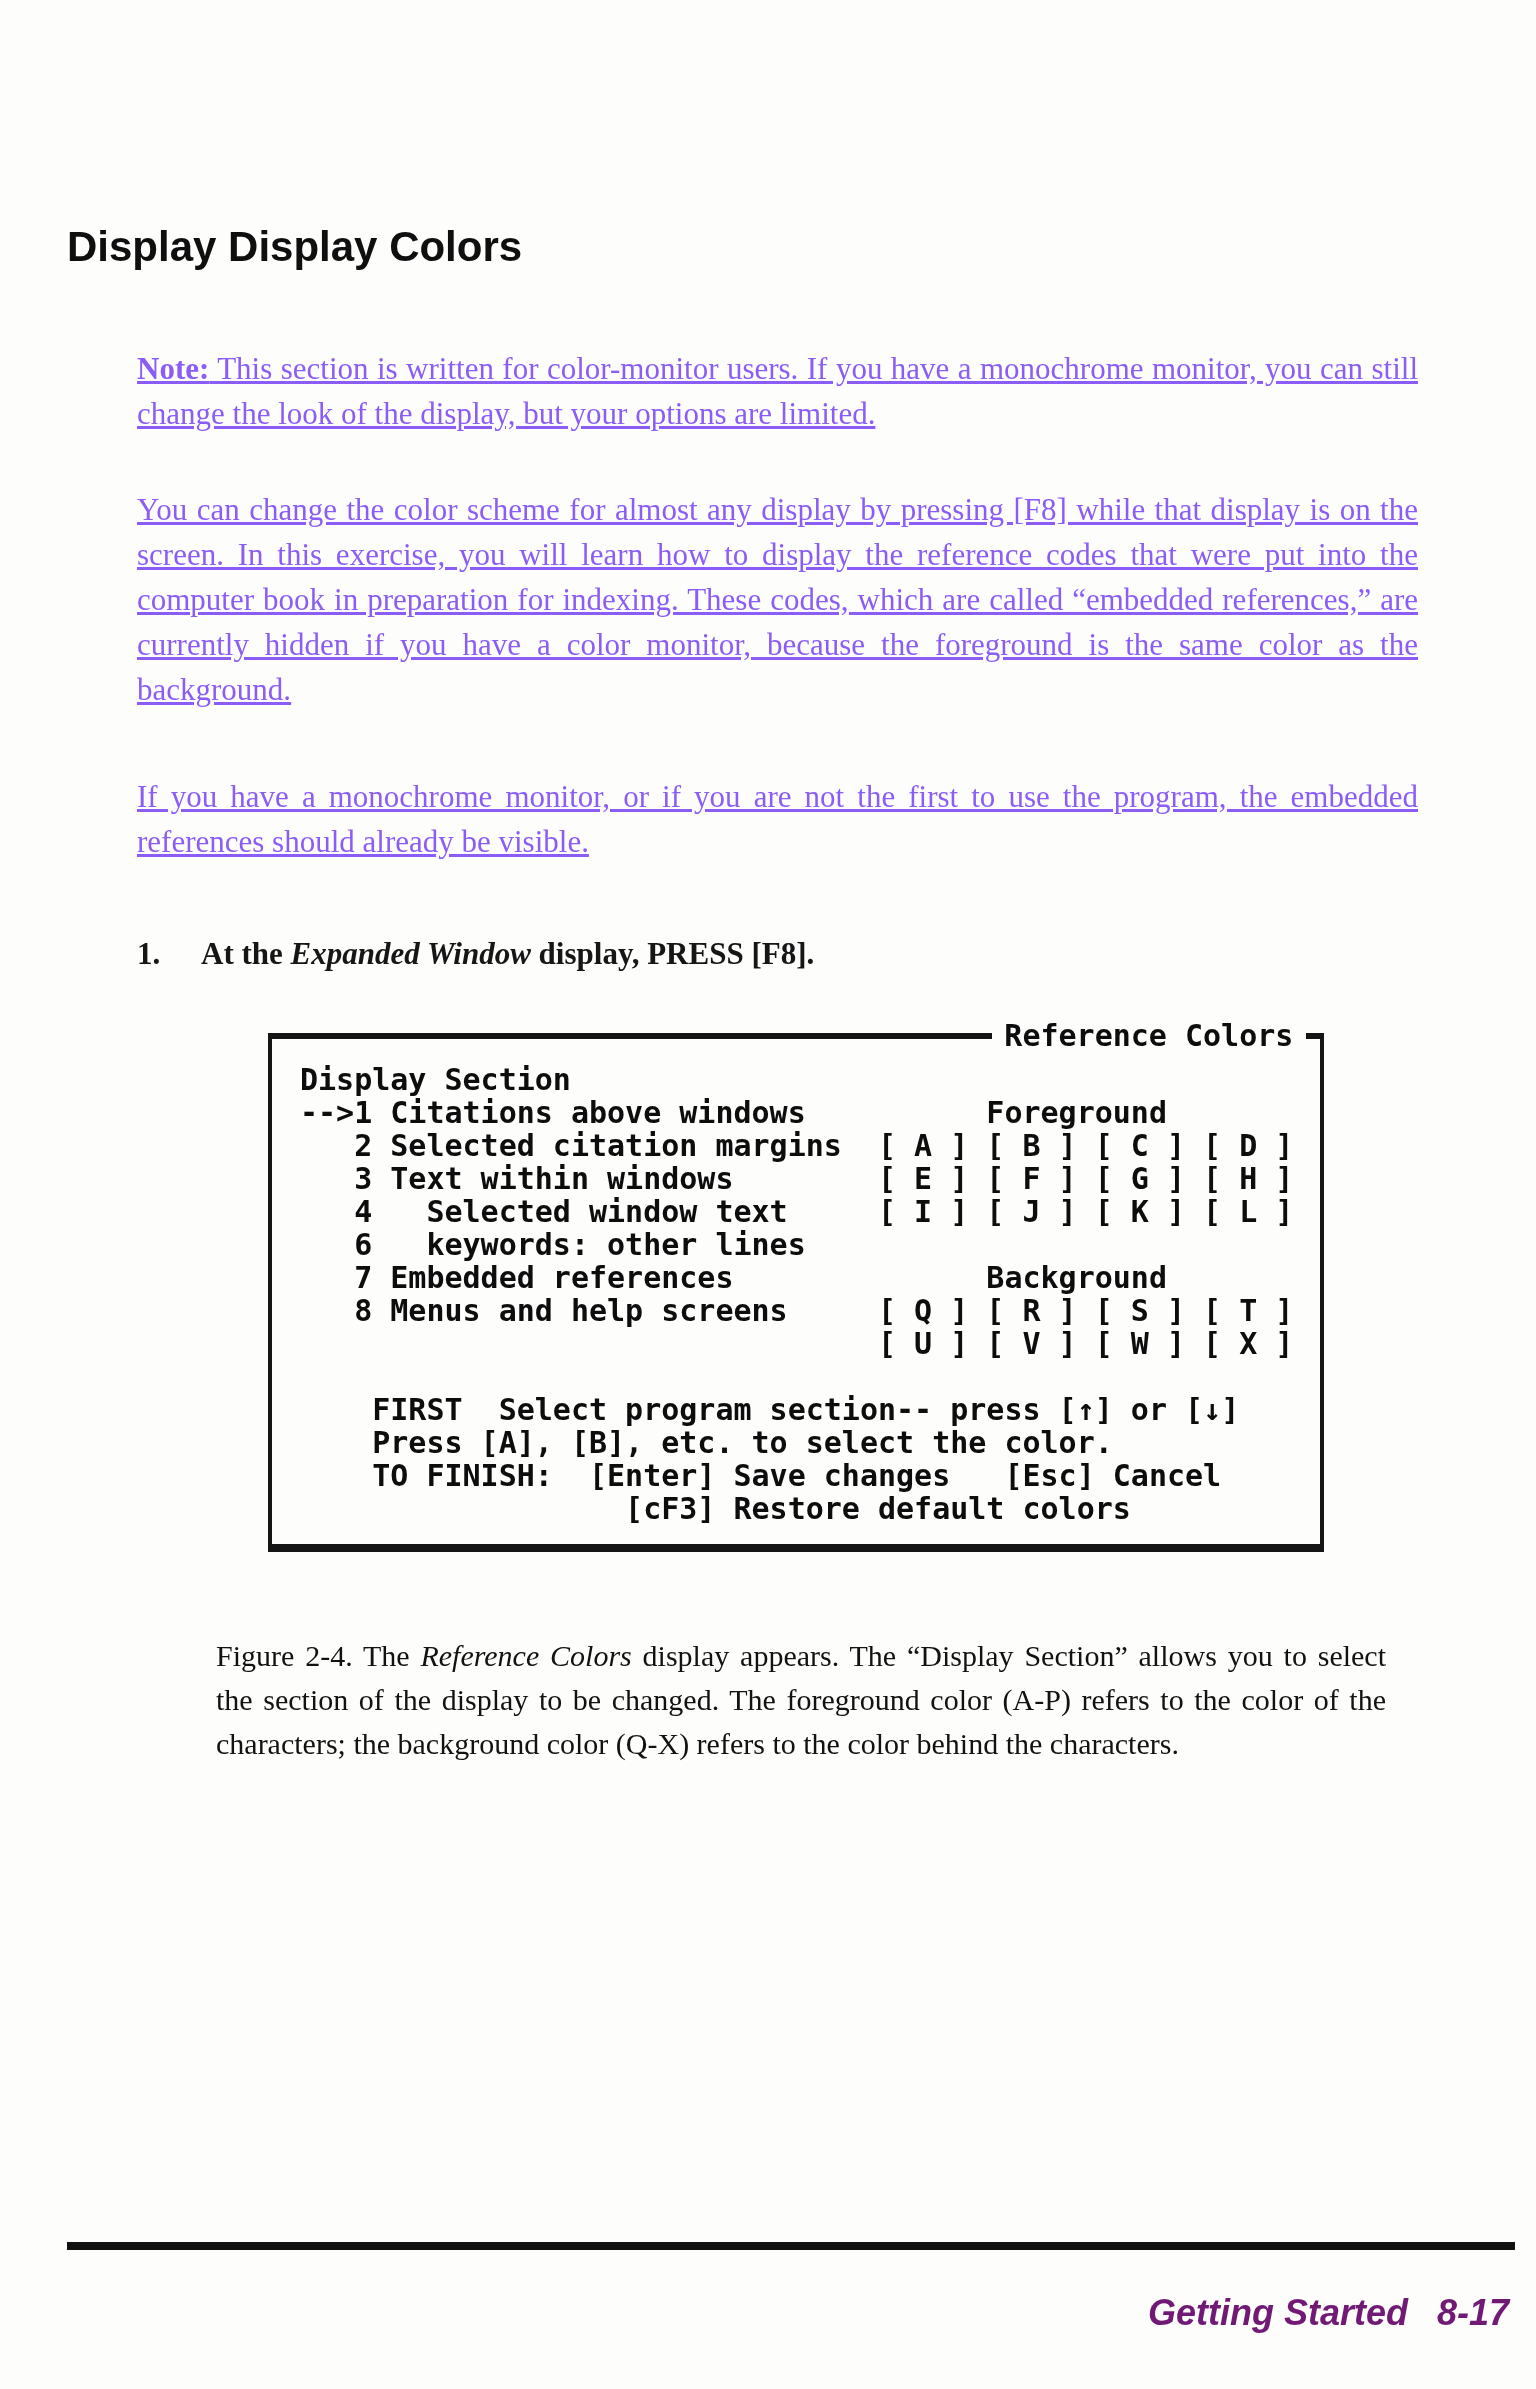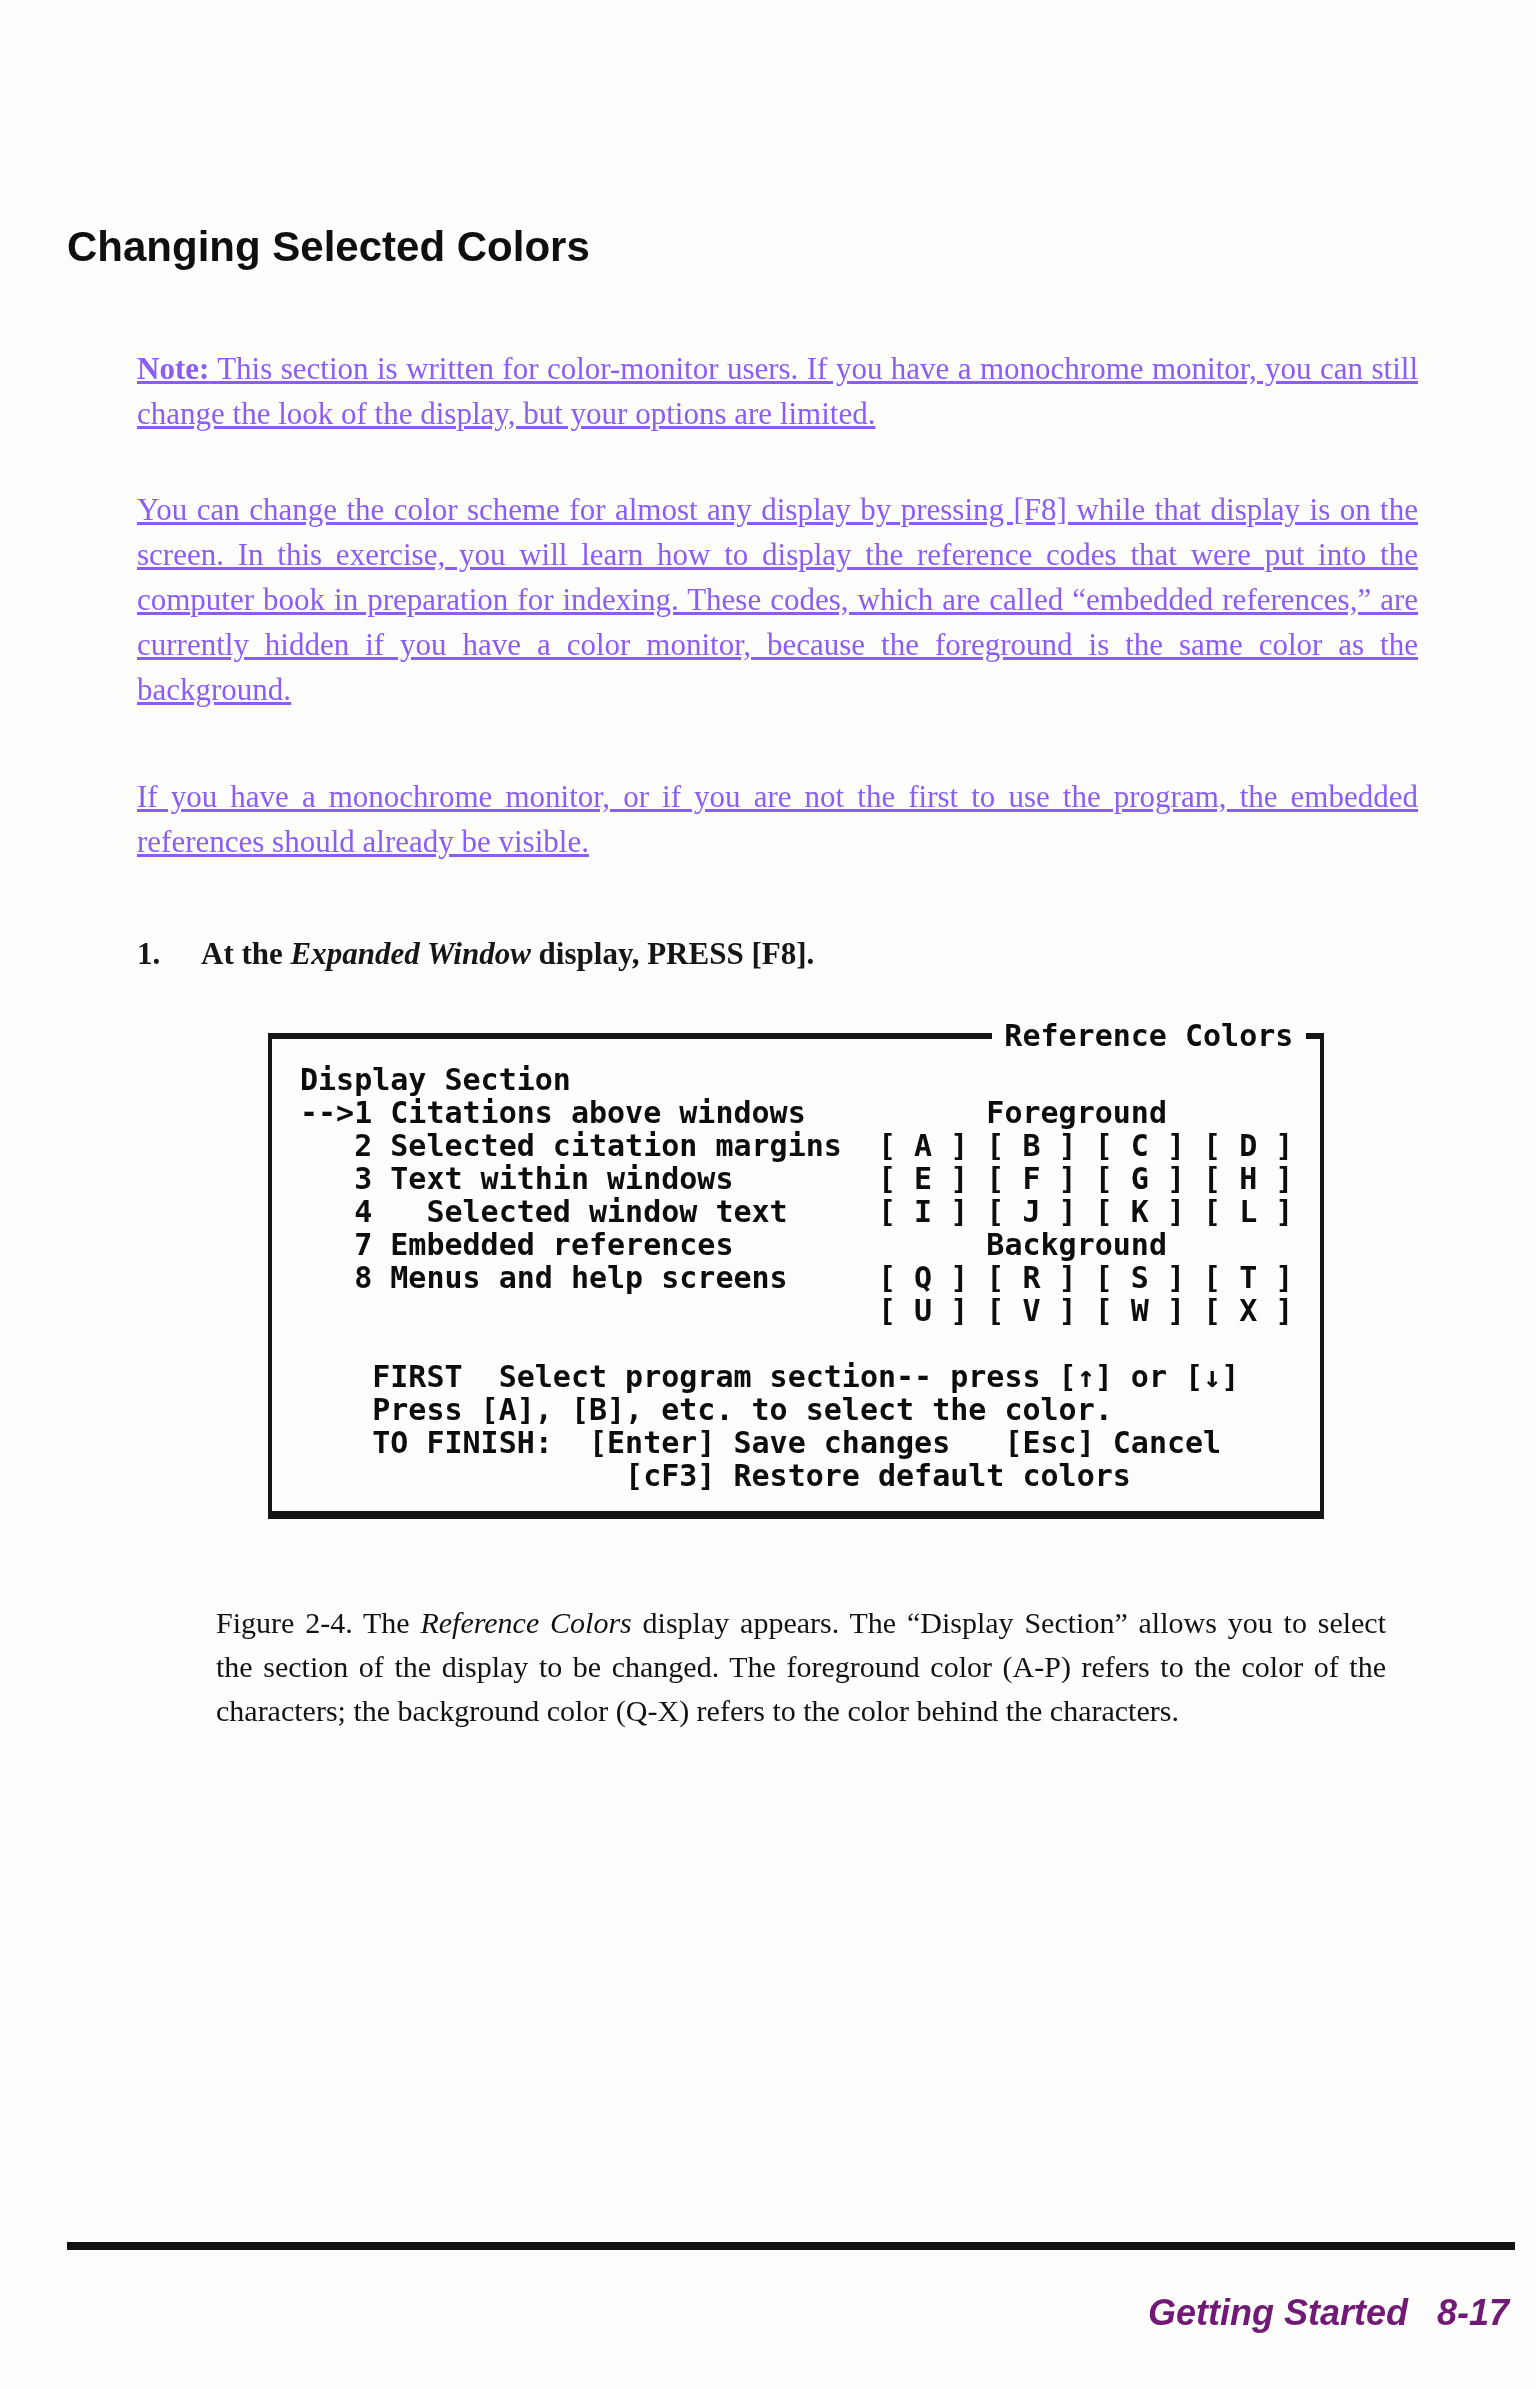--- a/index.html
+++ b/index.html
@@ -84,41 +84,42 @@
     gap: 29px;
     font: italic 700 36px/40px "Liberation Sans", sans-serif;
     color: #701a75;
   }
 </style>
 </head>
 <body>
 
 <div class="page">
 
-  <h1 class="doc-title">Changing Selected Colors</h1>
+  <h1 class="doc-title">Display Display Colors</h1>
 
   <p class="para note-para"><span class="note-label">Note:</span><span> This section is written for color-monitor users.  If you have a monochrome monitor, you can still change the look of the display, but your options are limited.</span></p>
 
   <p class="para para-2">You can change the color scheme for almost any display by pressing [F8] while that display is on the screen.  In this exercise, you will learn how to display the reference codes that were put into the computer book in preparation for indexing.  These codes, which are called “embedded references,” are currently hidden if you have a color monitor, because the foreground is the same color as the background.</p>
 
   <p class="para para-3">If you have a monochrome monitor, or if you are not the first to use the program, the embedded references should already be visible.</p>
 
   <div class="step">
     <span class="step-num">1.</span>
     <span class="step-text"><span>At the </span><em>Expanded Window</em><span> display, PRESS [F8].</span></span>
   </div>
 
   <figure class="refbox" style="margin-right:0;">
     <div class="refbox-title">Reference Colors</div>
     <div>
       <div class="refbox-line">Display Section</div>
       <div class="refbox-line">--&gt;1 Citations above windows          Foreground</div>
       <div class="refbox-line">   2 Selected citation margins  [ A ] [ B ] [ C ] [ D ]</div>
       <div class="refbox-line">   3 Text within windows        [ E ] [ F ] [ G ] [ H ]</div>
       <div class="refbox-line">   4   Selected window text     [ I ] [ J ] [ K ] [ L ]</div>
+      <div class="refbox-line">   6   keywords: other lines</div>
       <div class="refbox-line">   7 Embedded references              Background</div>
       <div class="refbox-line">   8 Menus and help screens     [ Q ] [ R ] [ S ] [ T ]</div>
       <div class="refbox-line">                                [ U ] [ V ] [ W ] [ X ]</div>
       <div class="refbox-line"></div>
       <div class="refbox-line">    FIRST  Select program section-- press [↑] or [↓]</div>
       <div class="refbox-line">    Press [A], [B], etc. to select the color.</div>
       <div class="refbox-line">    TO FINISH:  [Enter] Save changes   [Esc] Cancel</div>
       <div class="refbox-line">                  [cF3] Restore default colors</div>
     </div>
   </figure>

